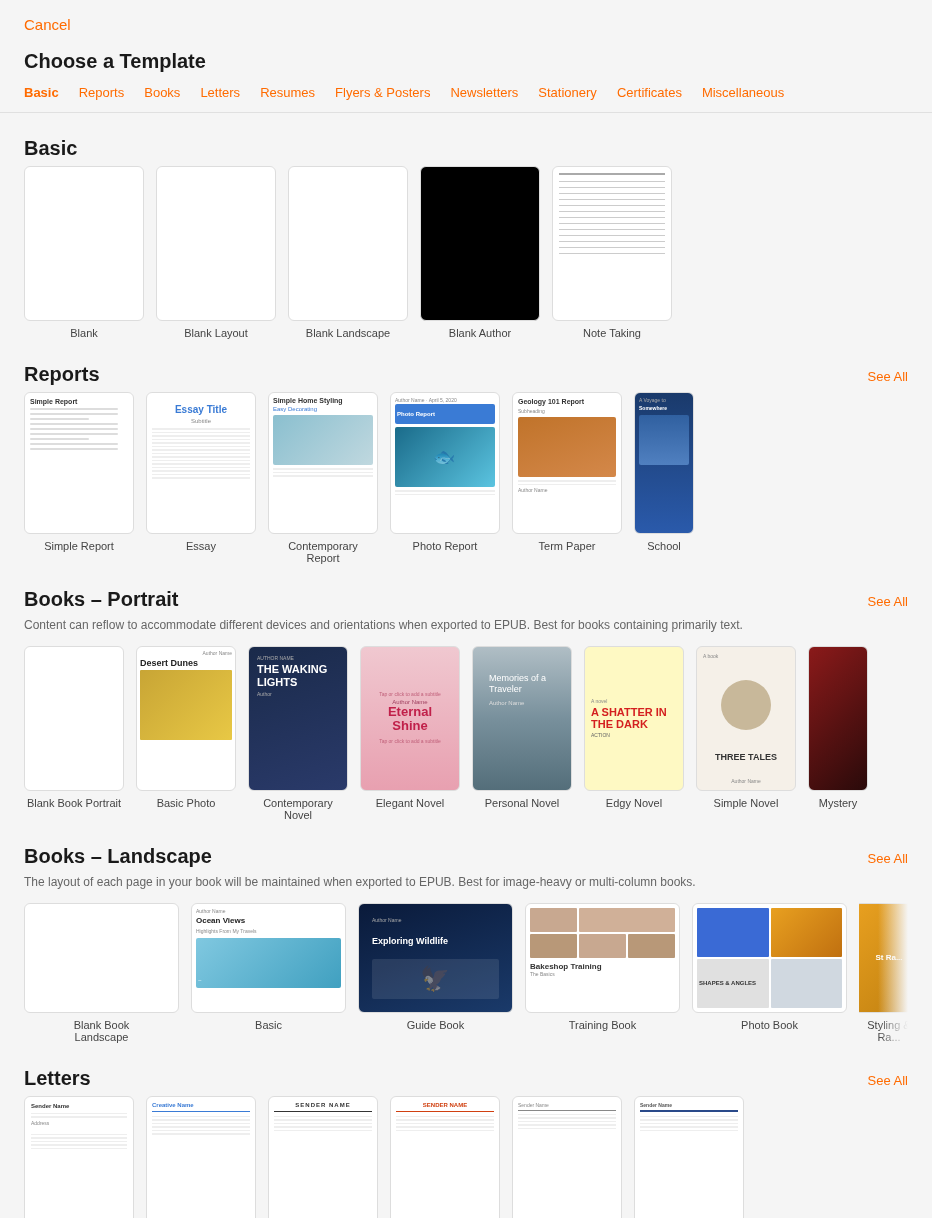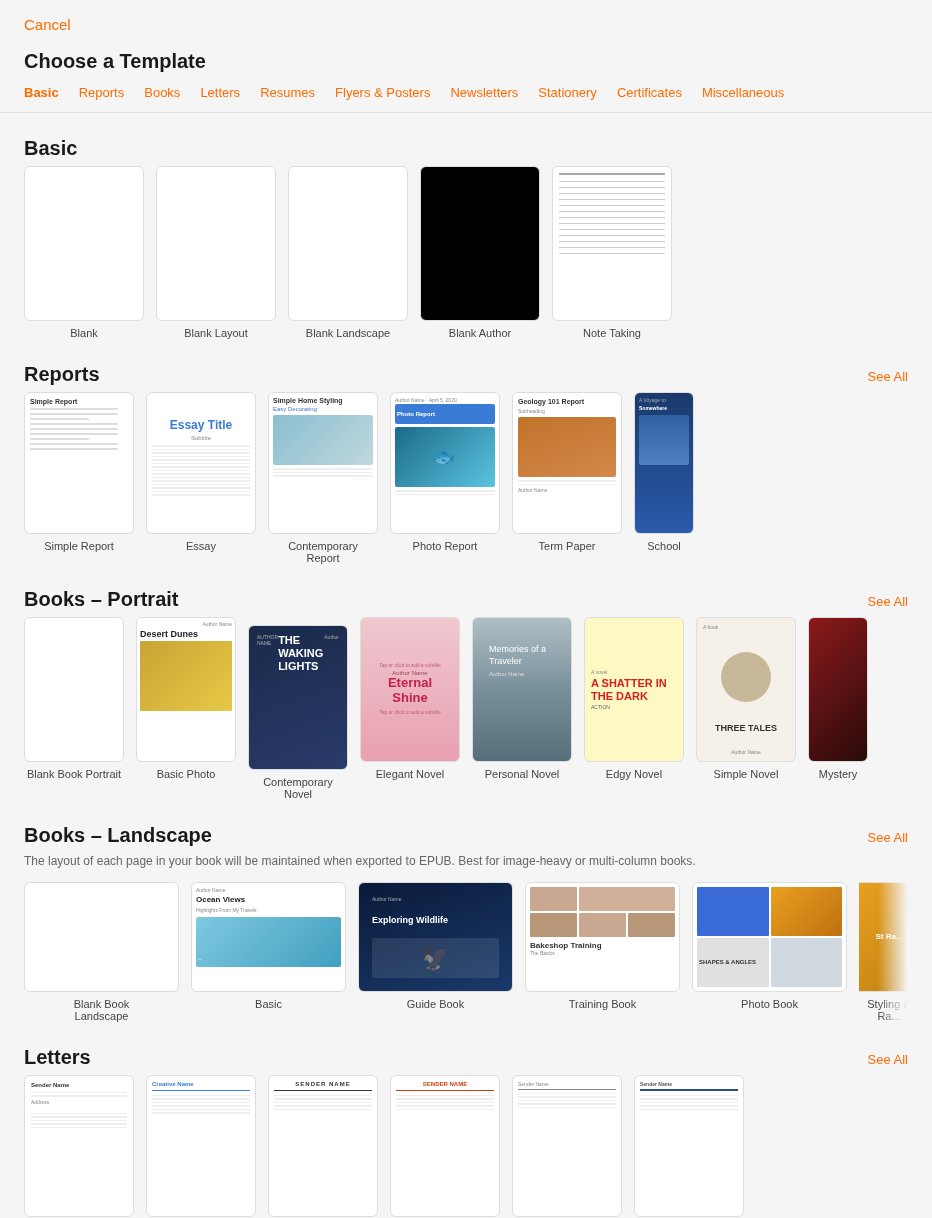--- a/index.html
+++ b/index.html
@@ -167,21 +167,21 @@
 
     .sr-line { height: 2px; background: #ddd; margin-bottom: 3px; border-radius: 1px; }
     .sr-line-long { width: 90%; }
     .sr-line-short { width: 60%; }
 
     .essay-thumb {
       background: #fff;
       padding: 5px;
     }
 
-    .essay-title { font-size: 12px; color: #3a7bd5; text-align: center; font-weight: 600; margin: 20px 0 3px; }
+    .essay-title { font-size: 10px; color: #3a7bd5; text-align: center; font-weight: 600; margin: 6px 0 3px; }
     .essay-sub { font-size: 6px; color: #888; text-align: center; margin-bottom: 4px; }
     .essay-line { height: 1.5px; background: #eee; margin-bottom: 2px; }
 
     .minimalist-thumb {
       background: #f8f8f0;
       padding: 5px;
     }
 
     .min-text { font-size: 6px; color: #555; line-height: 1.5; }
     .min-bold { font-weight: 700; font-size: 7px; }
@@ -231,21 +231,21 @@
     }
 
     .bp-header { font-size: 5px; color: #888; text-align: right; margin-bottom: 2px; }
     .bp-title { font-size: 9px; font-weight: 700; color: #222; margin-bottom: 2px; }
     .bp-img { background: linear-gradient(135deg, #c8a535, #e8c845); height: 70px; border-radius: 1px; }
 
     .contemporary-novel-thumb {
       background: linear-gradient(160deg, #1a2a4a, #2a3a6a);
       padding: 8px;
       display: flex;
-      margin-top: 8px;
+      flex-direction: column;
     }
 
     .cn-sub { font-size: 5px; color: #aaa; text-transform: uppercase; margin-bottom: 2px; }
     .cn-title { font-size: 11px; font-weight: 800; color: #fff; line-height: 1.2; margin-bottom: 2px; }
     .cn-author { font-size: 5px; color: #aaa; }
 
     .elegant-novel-thumb {
       background: linear-gradient(180deg, #f0c8d0, #e8a0b0);
       padding: 8px;
       display: flex;
@@ -543,20 +543,21 @@
       </div>
 
     </div>
   </div>
 
   <div class="section">
     <div class="section-header">
       <h2 class="section-title">Books – Portrait</h2>
       <span class="see-all">See All</span>
     </div>
+    <p class="section-desc">Content can reflow to accommodate different devices and orientations when exported to EPUB. Best for books containing primarily text.</p>
     <div class="templates-row scroll-fade">
 
       <div class="template-item">
         <div class="template-thumb book-thumb blank-book-thumb"></div>
         <span class="template-label">Blank Book Portrait</span>
       </div>
 
       <div class="template-item">
         <div class="template-thumb book-thumb basic-photo-thumb">
           <div class="bp-header">Author Name</div>

